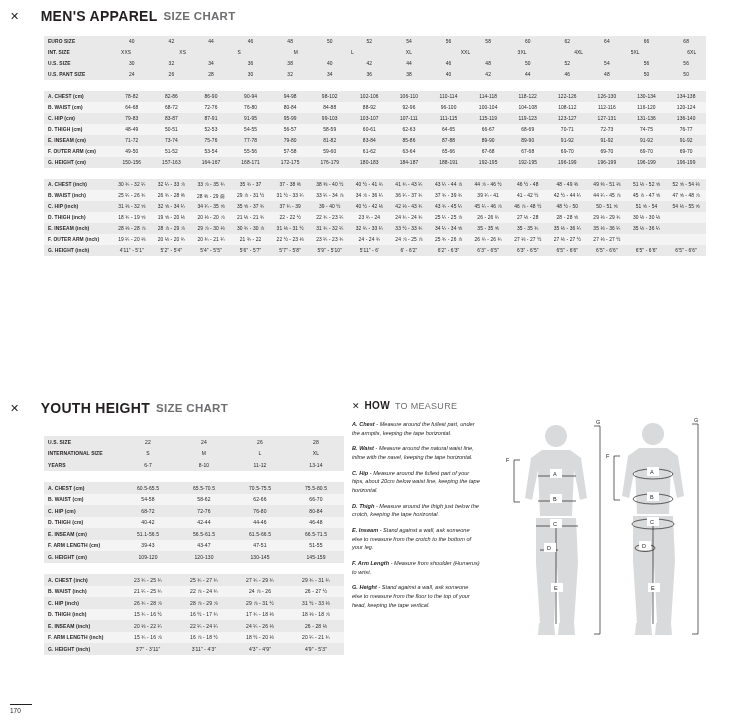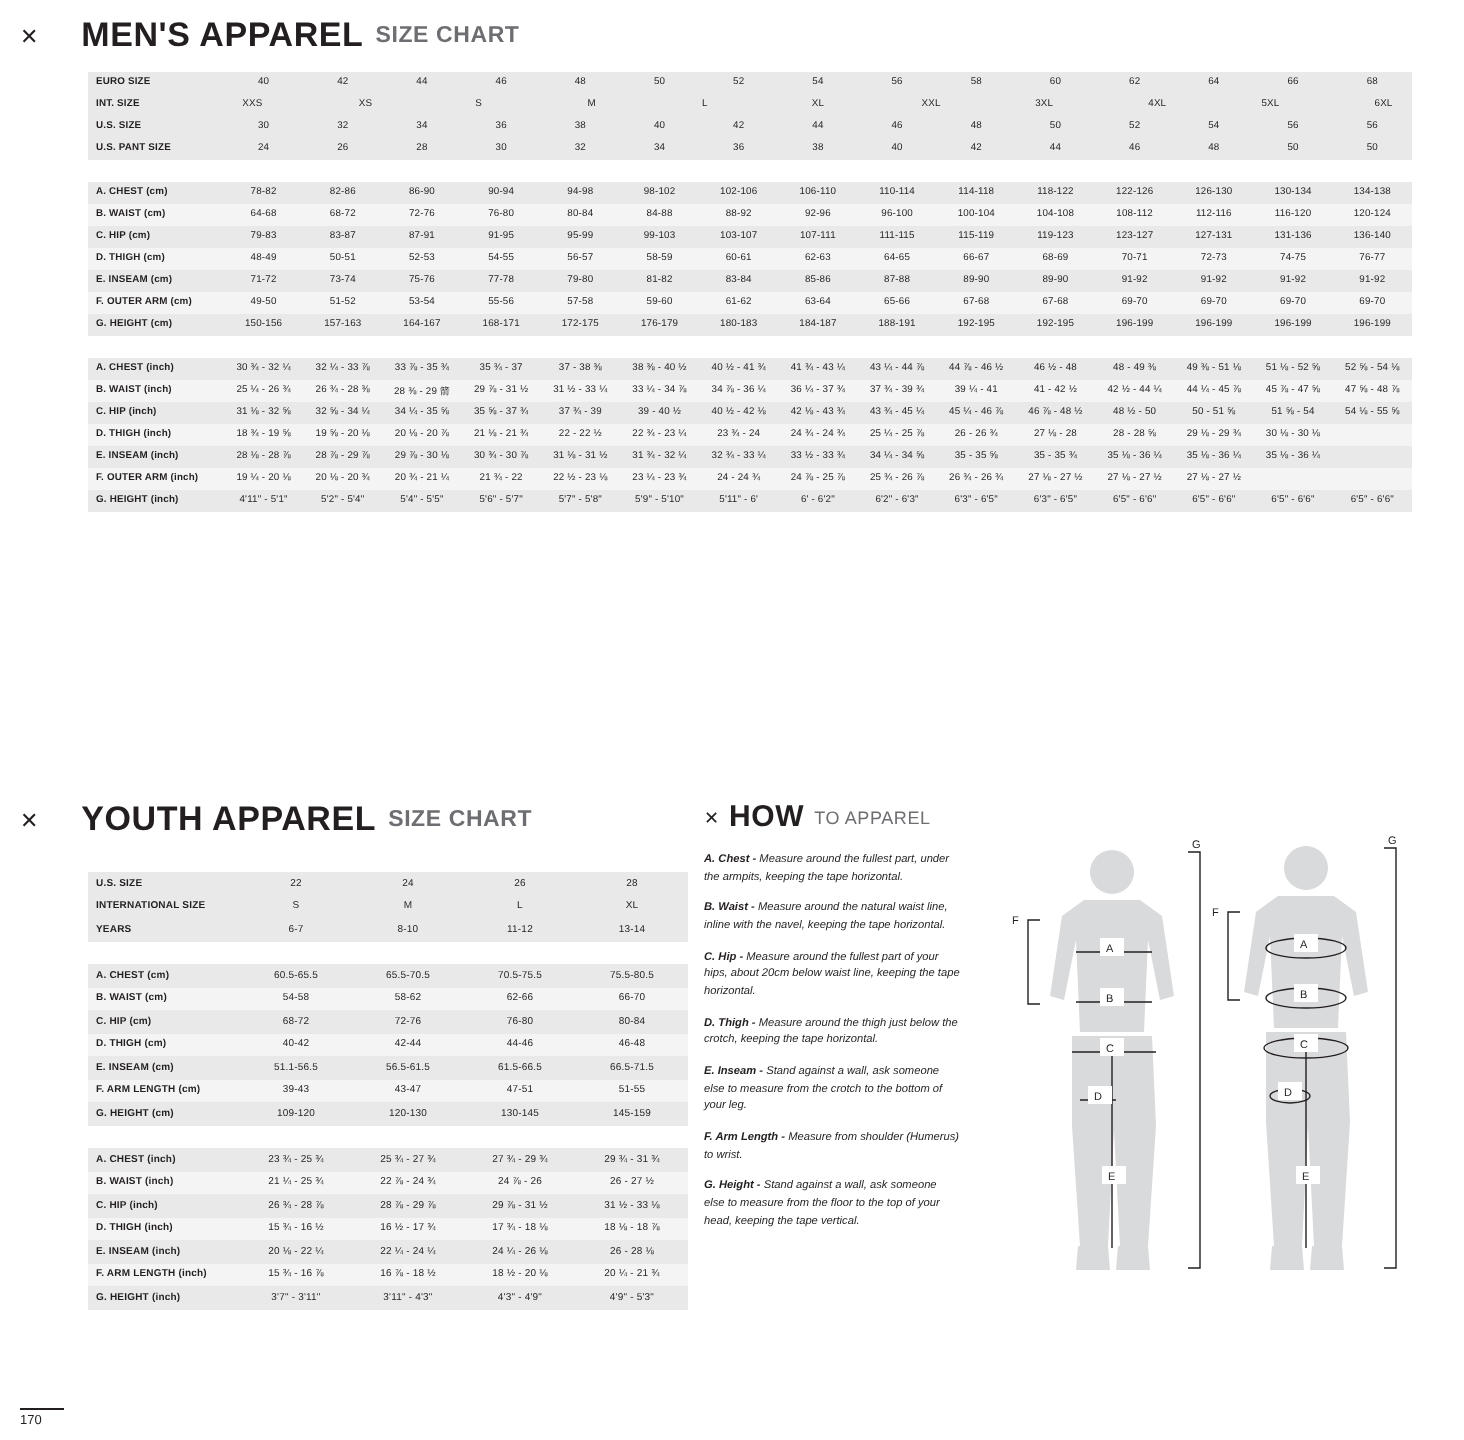--- a/index.html
+++ b/index.html
@@ -15,21 +15,21 @@
   .page { position:relative; width:732px; height:720px; }
 
   
   .chart-title {
     display:flex; align-items:center; gap:6px;
     font-size:11px; letter-spacing:0.4px;
   }
   .chart-title .x-mark {
     font-size:11px; font-weight:400; color:#231f20; margin-right:2px;
   }
-  .chart-title .t-bold { font-weight:bold; font-size:17px; letter-spacing:0.3px;padding-left:13px; }
+  .chart-title .t-bold { font-weight:bold; font-size:14px; letter-spacing:0.3px;padding-left:13px; }
   .chart-title .t-light { font-weight:bold; font-size:11.5px; color:#6d6e71; letter-spacing:0.3px; }
 
   
   table.size { border-collapse:collapse; table-layout:fixed; }
   table.size td { font-size:4.9px; padding:0; height:11px; vertical-align:middle; letter-spacing:0.1px; }
   table.size td.lbl {
     text-align:left; padding-left:4px; font-weight:bold; font-size:4.9px; color:#231f20;
   }
   table.size td.val { text-align:center; color:#231f20; }
   table.size tr.band td { background:#e9e9ea; }
@@ -43,21 +43,21 @@
 
   
   #youth-table { width:300px; margin-left:22px; margin-top:8px; }
   #youth-table td { height:11.5px; font-size:5px; }
   #youth-table td.lbl { padding-left:4px; }
 
   
   #howto { position:absolute; left:352px; top:400px; width:160px; }
   #howto .htm-title { display:flex; align-items:center; gap:5px; margin-bottom:9px; }
   #howto .htm-title .x-mark { font-size:9px; }
-  #howto .htm-title .b { font-weight:bold; font-size:15px; letter-spacing:0.3px; }
+  #howto .htm-title .b { font-weight:bold; font-size:10px; letter-spacing:0.3px; }
   #howto .htm-title .l { font-weight:normal; font-size:9px; color:#6d6e71; letter-spacing:0.3px; }
   #howto p { font-size:5.6px; line-height:1.55; margin:0 0 7px 0; color:#231f20; width:128px; }
   #howto p b { font-weight:bold; font-style:italic; }
   #howto p i { font-style:italic; }
 
   
   #figures { position:absolute; left:490px; top:398px; width:235px; height:290px; }
 
   .figcap { font-size:5.5px; fill:#231f20; font-family:"Liberation Sans", sans-serif; }
 
@@ -420,21 +420,21 @@
           <td class="val">6'5" - 6'6"</td>
           <td class="val">6'5" - 6'6"</td>
           <td class="val">6'5" - 6'6"</td>
           <td class="val">6'5" - 6'6"</td>
         </tr>
       </tbody>
   </table>
 
   <div class="chart-title" style="position:absolute; left:10px; top:400px;">
     <span class="x-mark">✕</span>
-    <span class="t-bold">YOUTH APPAREL</span>
+    <span class="t-bold">YOUTH HEIGHT</span>
     <span class="t-light">SIZE CHART</span>
   </div>
 
   <table class="size" id="youth-table" style="position:absolute; left:22px; top:428px; width:300px;">
     <colgroup>
       <col style="width:76px">
       <col span="4" style="width:56px">
     </colgroup>
     <tbody id="youth-body">
         <tr class="hdr">
@@ -562,21 +562,21 @@
           <td class="val">4'3" - 4'9"</td>
           <td class="val">4'9" - 5'3"</td>
         </tr>
       </tbody>
   </table>
 
   <div id="howto">
     <div class="htm-title">
       <span class="x-mark">✕</span>
       <span class="b">HOW</span>
-      <span class="l">TO APPAREL</span>
+      <span class="l">TO MEASURE</span>
     </div>
     <div id="howto-items">
         <p><b>A. Chest - </b><i>Measure around the fullest part, under the armpits, keeping the tape horizontal.</i></p>
         <p><b>B. Waist - </b><i>Measure around the natural waist line, inline with the navel, keeping the tape horizontal.</i></p>
         <p><b>C. Hip - </b><i>Measure around the fullest part of your hips, about 20cm below waist line, keeping the tape horizontal.</i></p>
         <p><b>D. Thigh - </b><i>Measure around the thigh just below the crotch, keeping the tape horizontal.</i></p>
         <p><b>E. Inseam - </b><i>Stand against a wall, ask someone else to measure from the crotch to the bottom of your leg.</i></p>
         <p><b>F. Arm Length - </b><i>Measure from shoulder (Humerus) to wrist.</i></p>
         <p><b>G. Height - </b><i>Stand against a wall, ask someone else to measure from the floor to the top of your head, keeping the tape vertical.</i></p>
       </div>

